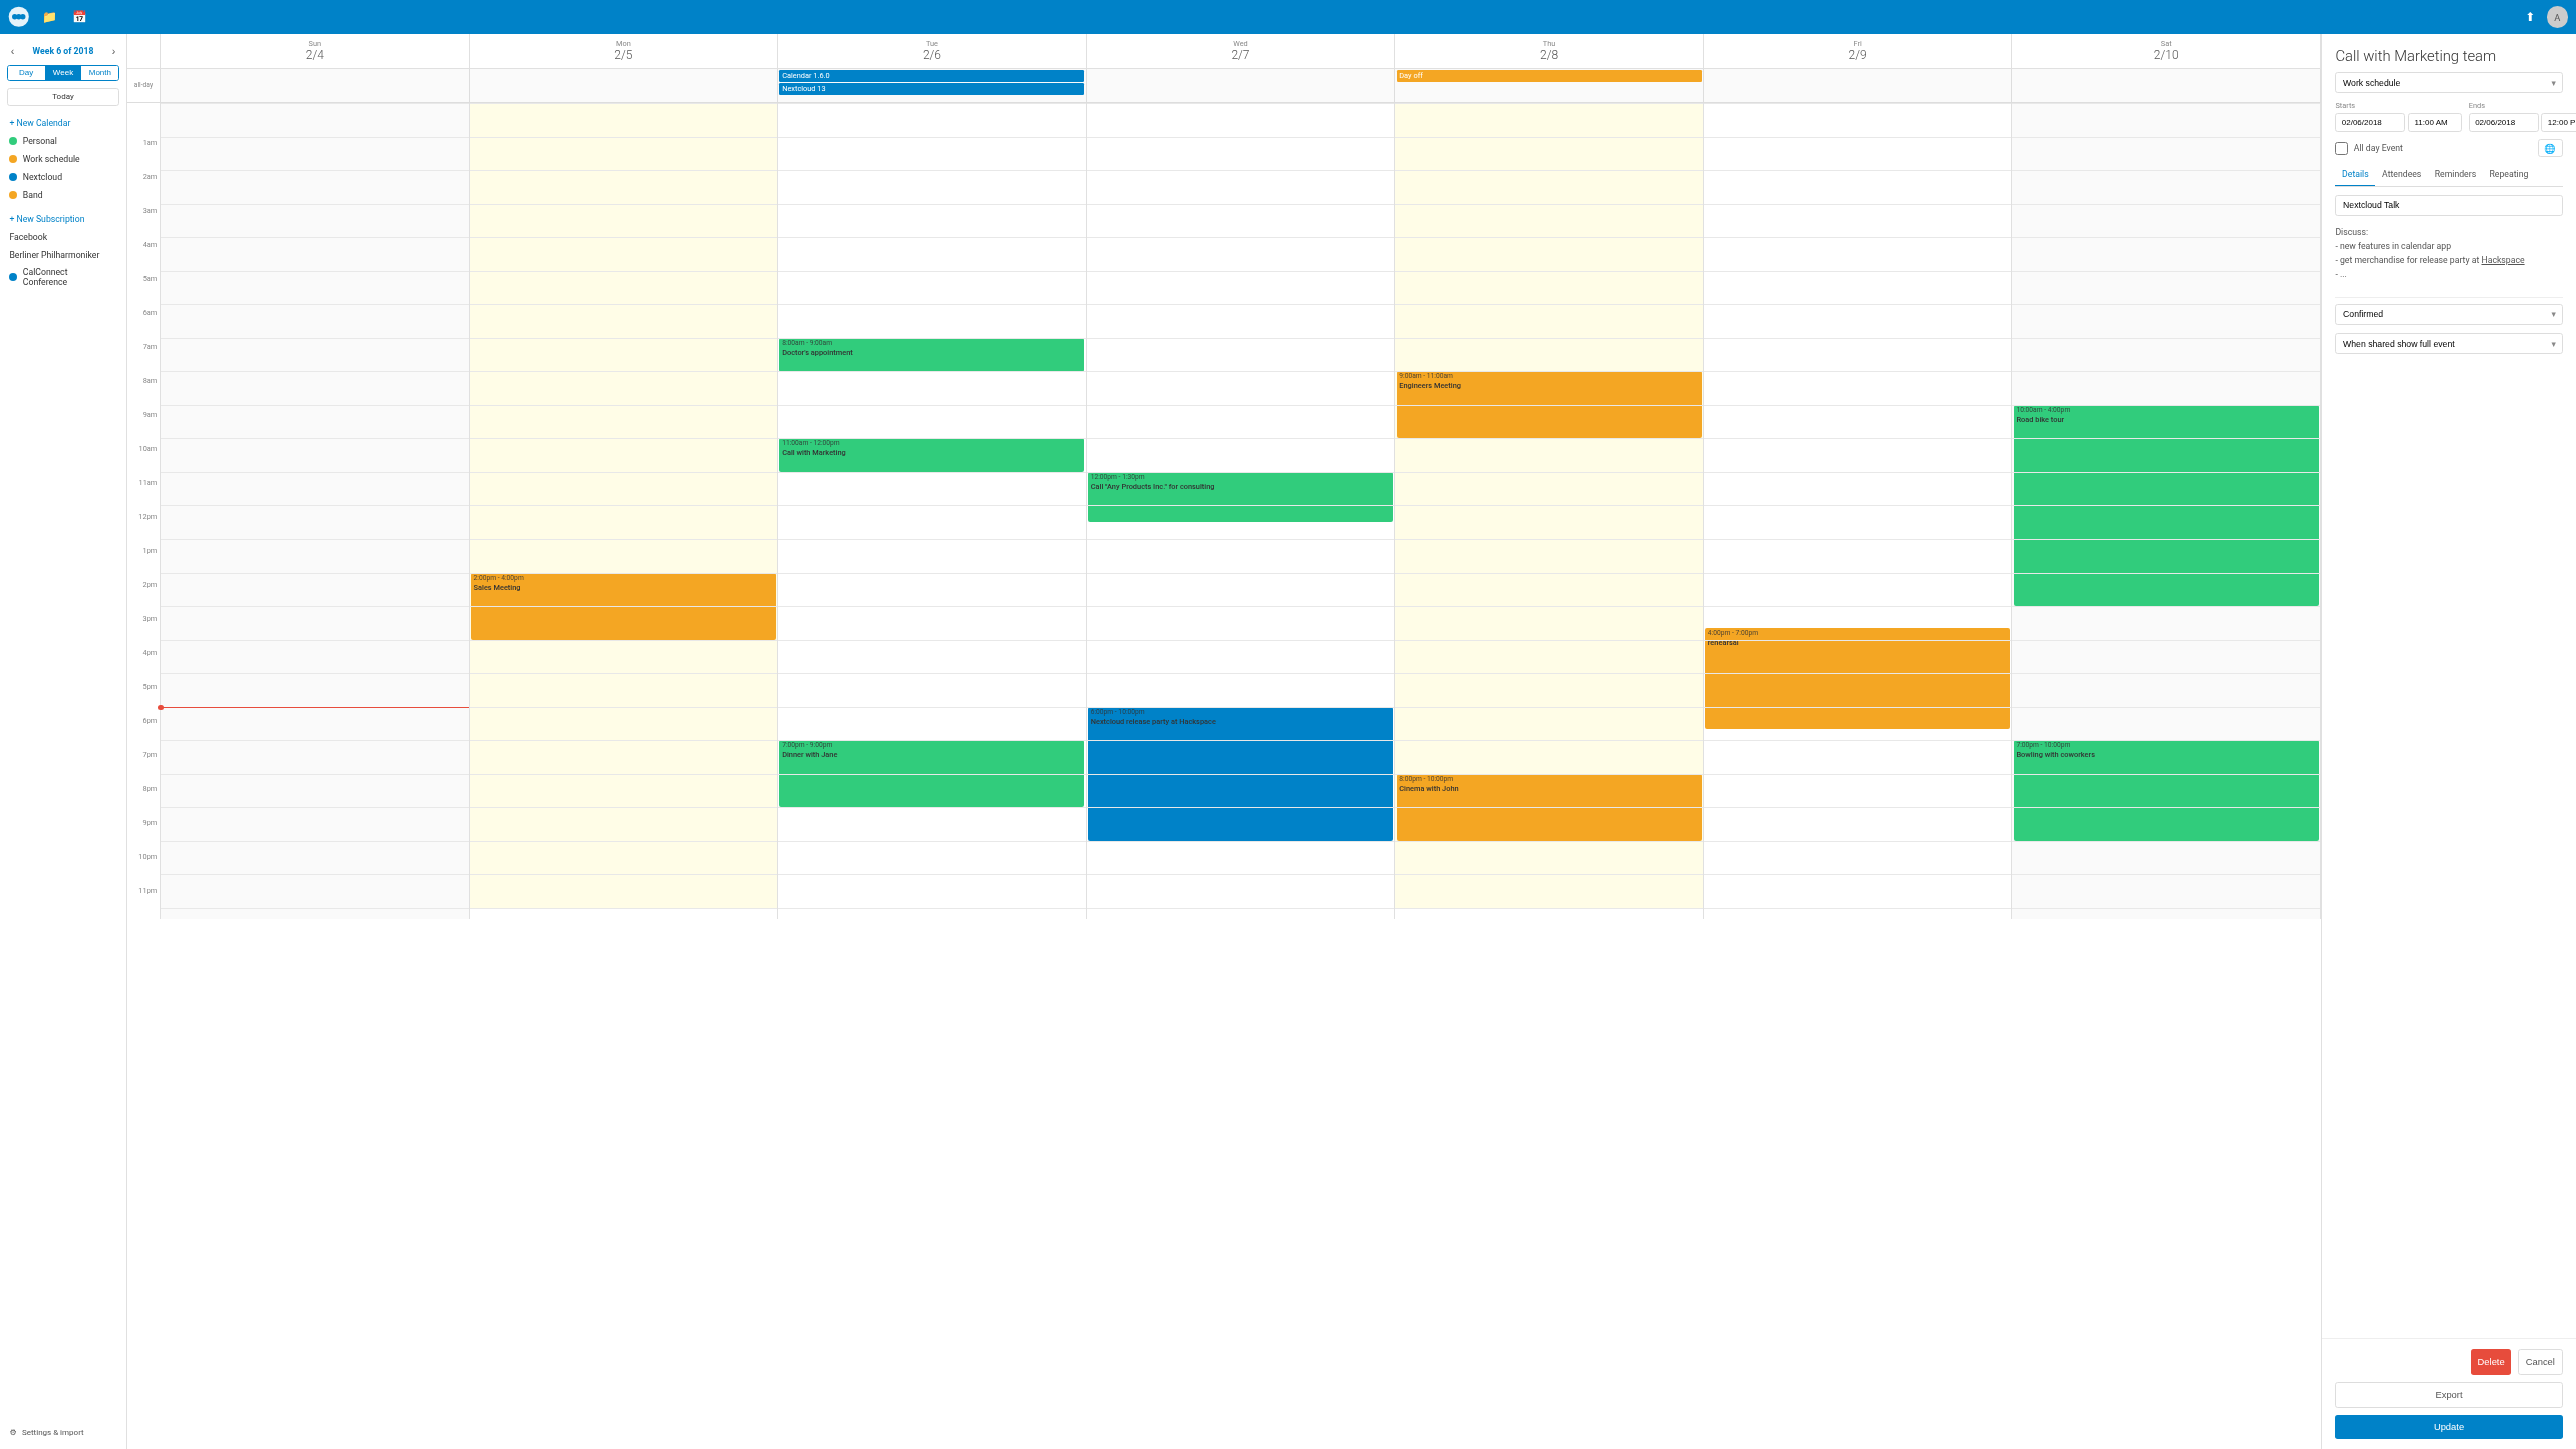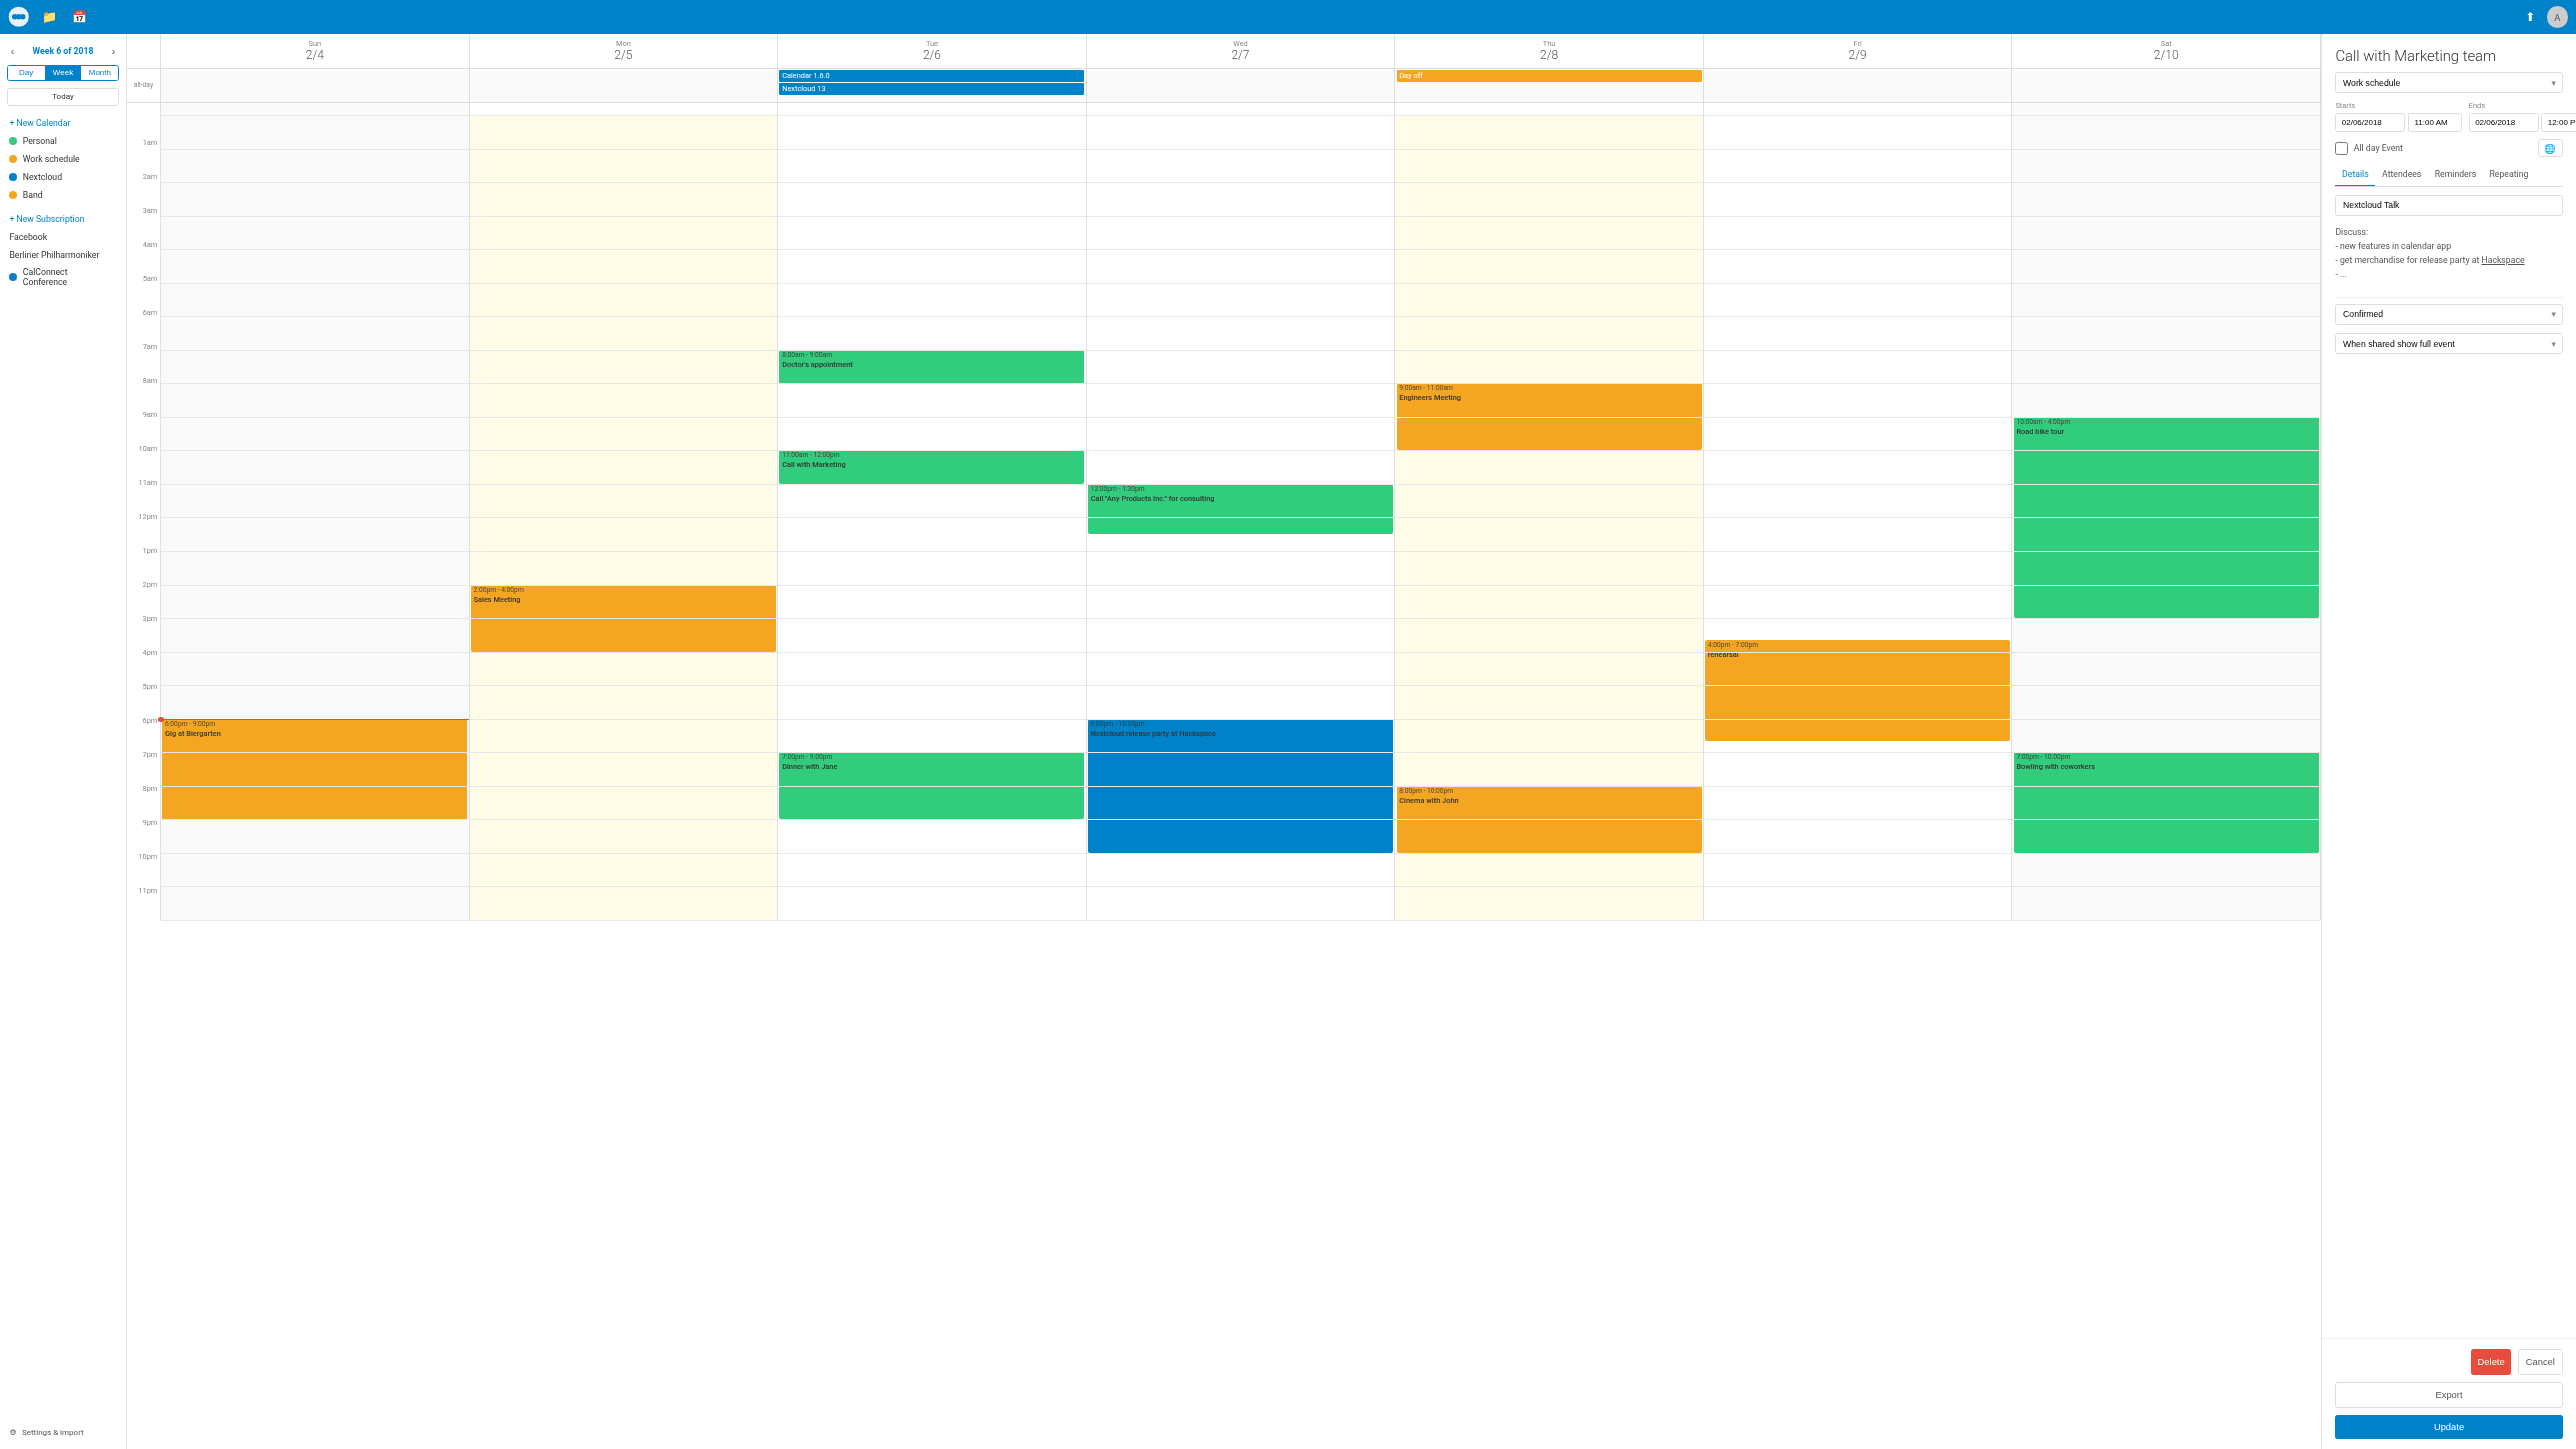--- a/index.html
+++ b/index.html
@@ -42,21 +42,21 @@
     #allday-row { display: grid; grid-template-columns: 34px repeat(7, 1fr); border-bottom: 0.7px solid #ddd; min-height: 34px; }
     .allday-label { border-right: 0.7px solid #ddd; display: flex; align-items: center; justify-content: center; font-size: 6.7px; color: #888; padding: 1.3px; }
     .allday-cell { border-right: 0.7px solid #ddd; padding: 1.3px; position: relative; background: #fafafa; }
     .allday-event { padding: 1.3px 2.7px; border-radius: 1.3px; font-size: 7.4px; margin-bottom: 1.3px; color: #fff; cursor: pointer; }
 
     #cal-body { flex: 1; overflow-y: auto; position: relative; }
     #cal-grid { display: grid; grid-template-columns: 34px repeat(7, 1fr); position: relative; }
     .time-col { border-right: 0.7px solid #e0e0e0; }
     .time-label { height: 34px; display: flex; align-items: flex-start; justify-content: flex-end; padding: 1.3px 2.7px 0 0; font-size: 7.4px; color: #888; }
     .day-col { border-right: 0.7px solid #e0e0e0; position: relative; }
-    .day-col-inner { position: relative; height: 805px; margin-top: 12px;  }
+    .day-col-inner { position: relative; height: 805px;  }
     .hour-line { position: absolute; left: 0; right: 0; border-top: 0.7px solid #e8e8e8; }
     .event-block { position: absolute; left: 1.3px; right: 1.3px; border-radius: 2px; padding: 1.3px 2.7px; font-size: 7.4px; cursor: pointer; overflow: hidden; line-height: 1.3; }
     .event-block .evt-time { font-size: 6.7px; opacity: 0.85; }
     .event-block .evt-title { font-weight: 500; }
     .current-time-line { position: absolute; left: 0; right: 0; border-top: 1.3px solid #e74c3c; z-index: 10; }
     .current-time-dot { position: absolute; left: -2.7px; top: -2.7px; width: 5.4px; height: 5.4px; border-radius: 50%; background: #e74c3c; }
 
     
     #right-panel { width: 255px; border-left: 0.7px solid #e0e0e0; display: flex; flex-direction: column; background: #fff; overflow-y: auto; }
     .panel-title { font-size: 14.8px; font-weight: 300; padding: 13.4px 13.4px 6.7px; color: #333; }
@@ -265,24 +265,20 @@
             <div class="time-label" style="height: 34px;">7pm</div>
             <div class="time-label" style="height: 34px;">8pm</div>
             <div class="time-label" style="height: 34px;">9pm</div>
             <div class="time-label" style="height: 34px;">10pm</div>
             <div class="time-label" style="height: 34px;">11pm</div>
           </div>
 
         <div class="day-col col-sun">
           <div class="day-col-inner" id="col-0" style="background: rgb(250, 250, 250);">
 
-            <div class="event-block" style="background:#F4A623;top:604px;height:101px;">
-              <div class="evt-time">6:00pm - 9:00pm</div>
-              <div class="evt-title">Gig at Biergarten</div>
-            </div>
 
             <div class="current-time-line" style="top:604px;">
               <div class="current-time-dot"></div>
             </div>
           <div class="hour-line" style="top: 0px;"></div>
               <div class="hour-line" style="top: 34px;"></div>
               <div class="hour-line" style="top: 67px;"></div>
               <div class="hour-line" style="top: 101px;"></div>
               <div class="hour-line" style="top: 134px;"></div>
               <div class="hour-line" style="top: 168px;"></div>

